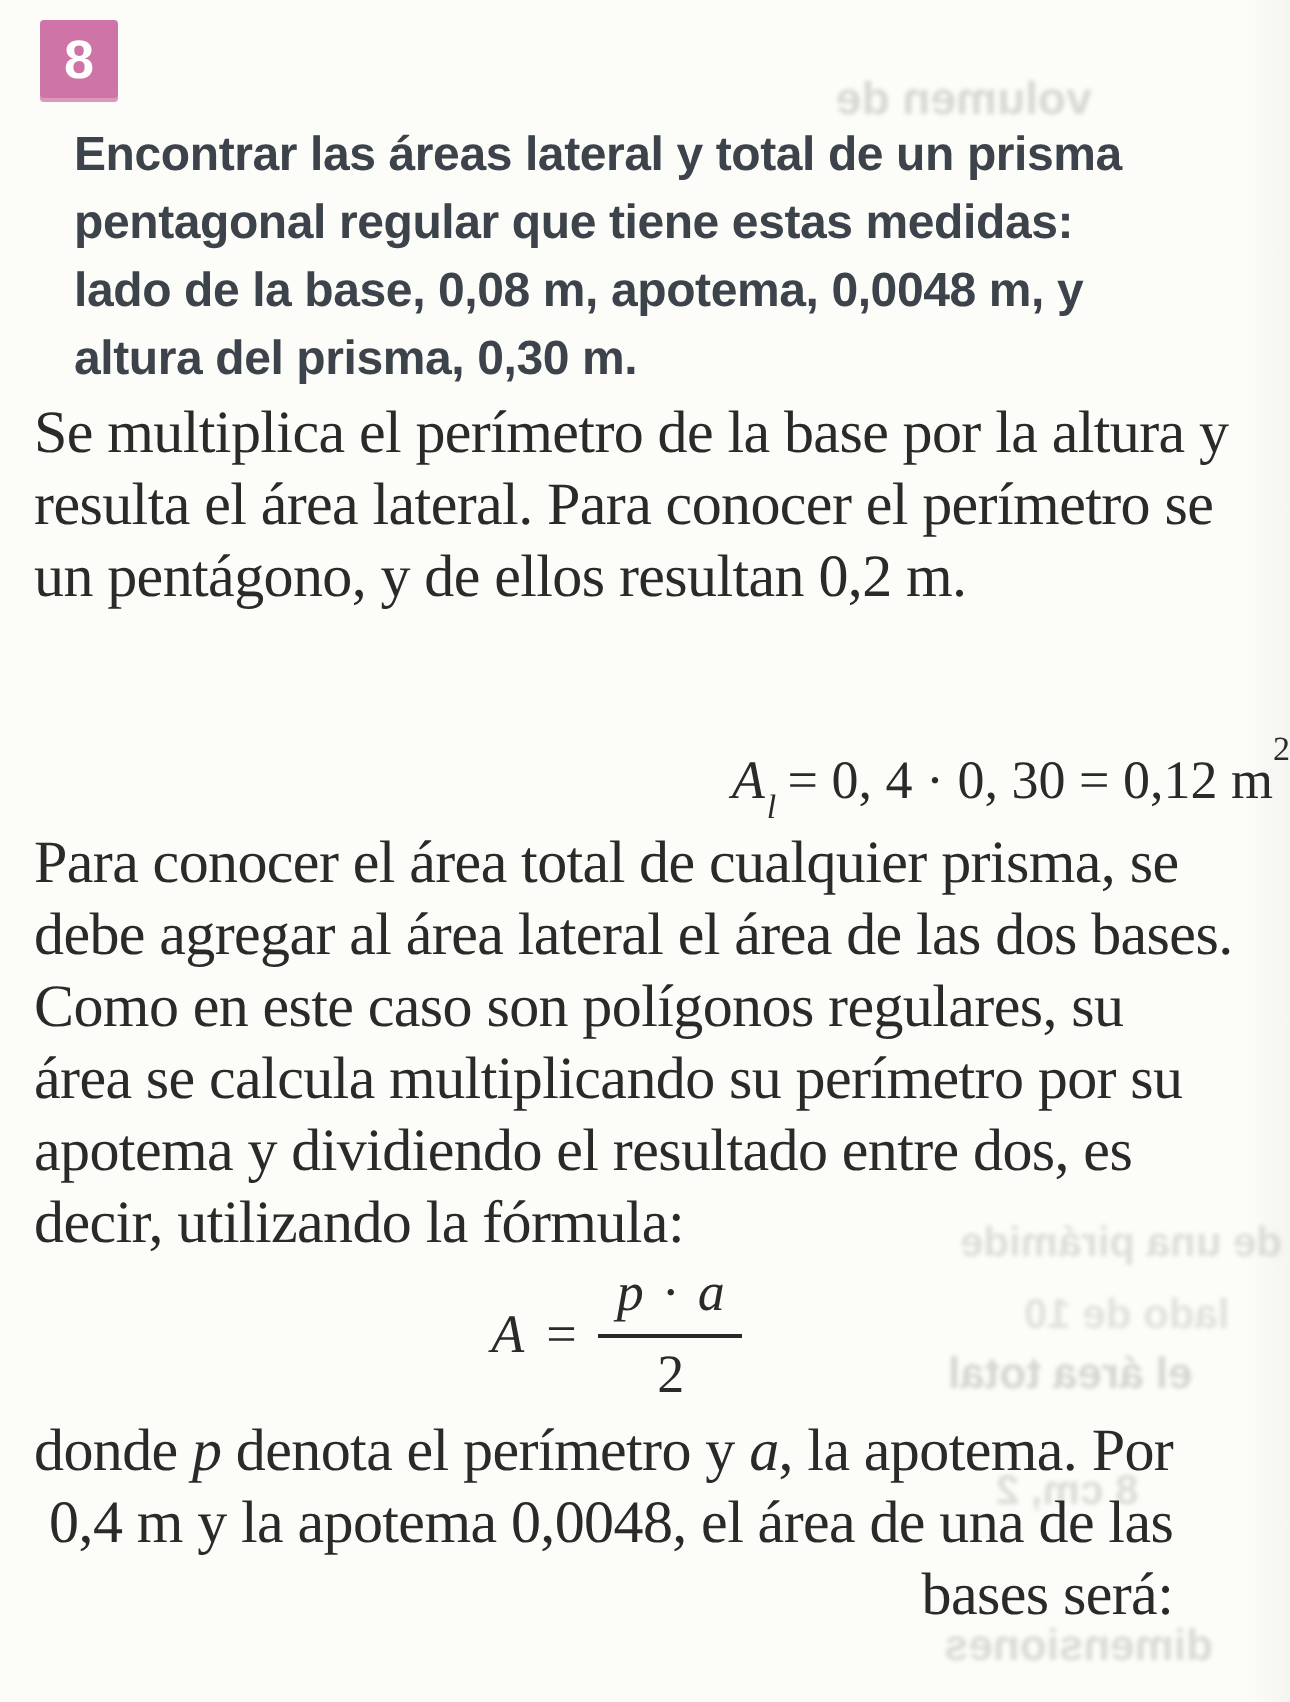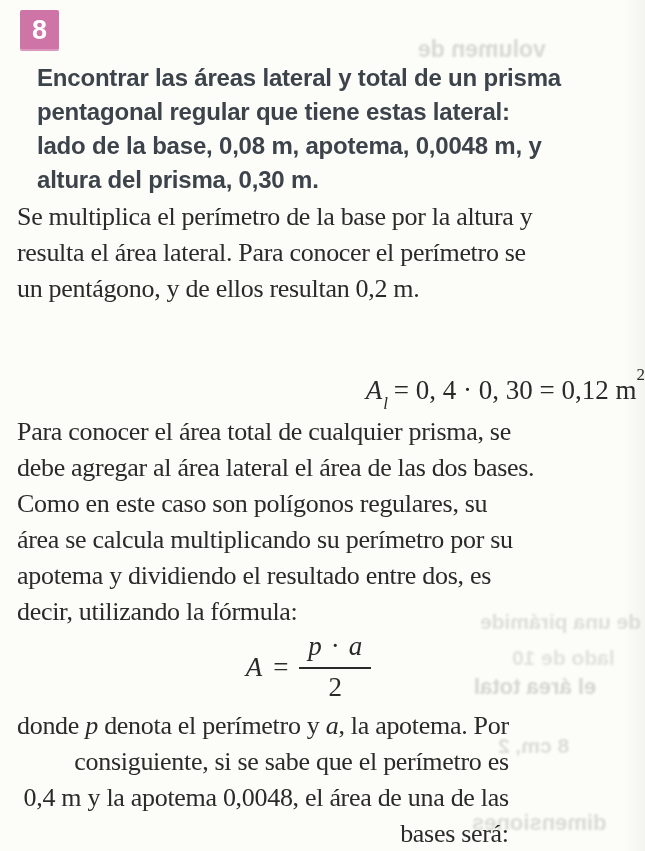--- a/index.html
+++ b/index.html
@@ -23,21 +23,21 @@
   }
   .heading{
     position:absolute;left:17px;top:61px;
     font-family:"Liberation Sans", sans-serif;font-weight:700;
     font-size:24px;line-height:34px;letter-spacing:-0.2px;
     color:#3d434b;white-space:nowrap;margin-left:20px;
   }
   .para{
     position:absolute;left:17px;
     font-family:"Liberation Serif", serif;
-    font-size:26px;line-height:36px;letter-spacing:-0.3px;
+    font-size:30px;line-height:36px;letter-spacing:-0.3px;
     color:#2b2a28;white-space:nowrap;
   }
   .p1{top:199px;}
   .p2{top:414px;}
   .p3{top:708px;text-align:right;}
   .it{font-style:italic;}
   .formula1{
     position:absolute;left:0;top:374px;width:645px;text-align:right;
     font-family:"Liberation Serif", serif;font-size:27px;color:#2b2a28;
     white-space:nowrap;
@@ -81,21 +81,21 @@
   <span class="ghost g1">de una pirámide</span>
   <span class="ghost g2">lado de 10</span>
   <span class="ghost g3">el área total</span>
   <span class="ghost g4">8 cm, 2</span>
   <span class="ghost g5">dimensiones</span>
 
   <span class="badge">8</span>
 
   <div class="heading">
     <div>Encontrar las áreas lateral y total de un prisma</div>
-    <div>pentagonal regular que tiene estas lateral:</div>
+    <div>pentagonal regular que tiene estas medidas:</div>
     <div>lado de la base, 0,08 m, apotema, 0,0048 m, y</div>
     <div>altura del prisma, 0,30 m.</div>
   </div>
 
   <div class="para p1">
     <div>Se multiplica el perímetro de la base por la altura y</div>
     <div>resulta el área lateral. Para conocer el perímetro se</div>
     <div>un pentágono, y de ellos resultan 0,2 m.</div>
   </div>
 
@@ -120,18 +120,17 @@
         <span>p</span>
           <span class="dot">·</span>
           <span>a</span>
       </span>
       <span class="den">2</span>
     </span>
   </div>
 
   <div class="para p3">
     <div><span>donde </span><span class="it">p</span><span> denota el perímetro y </span><span class="it">a</span><span>, la apotema. Por</span></div>
-    <div>consiguiente, si se sabe que el perímetro es</div>
     <div>0,4 m y la apotema 0,0048, el área de una de las</div>
     <div>bases será:</div>
   </div>
 
 </div>
 
 </body></html>

